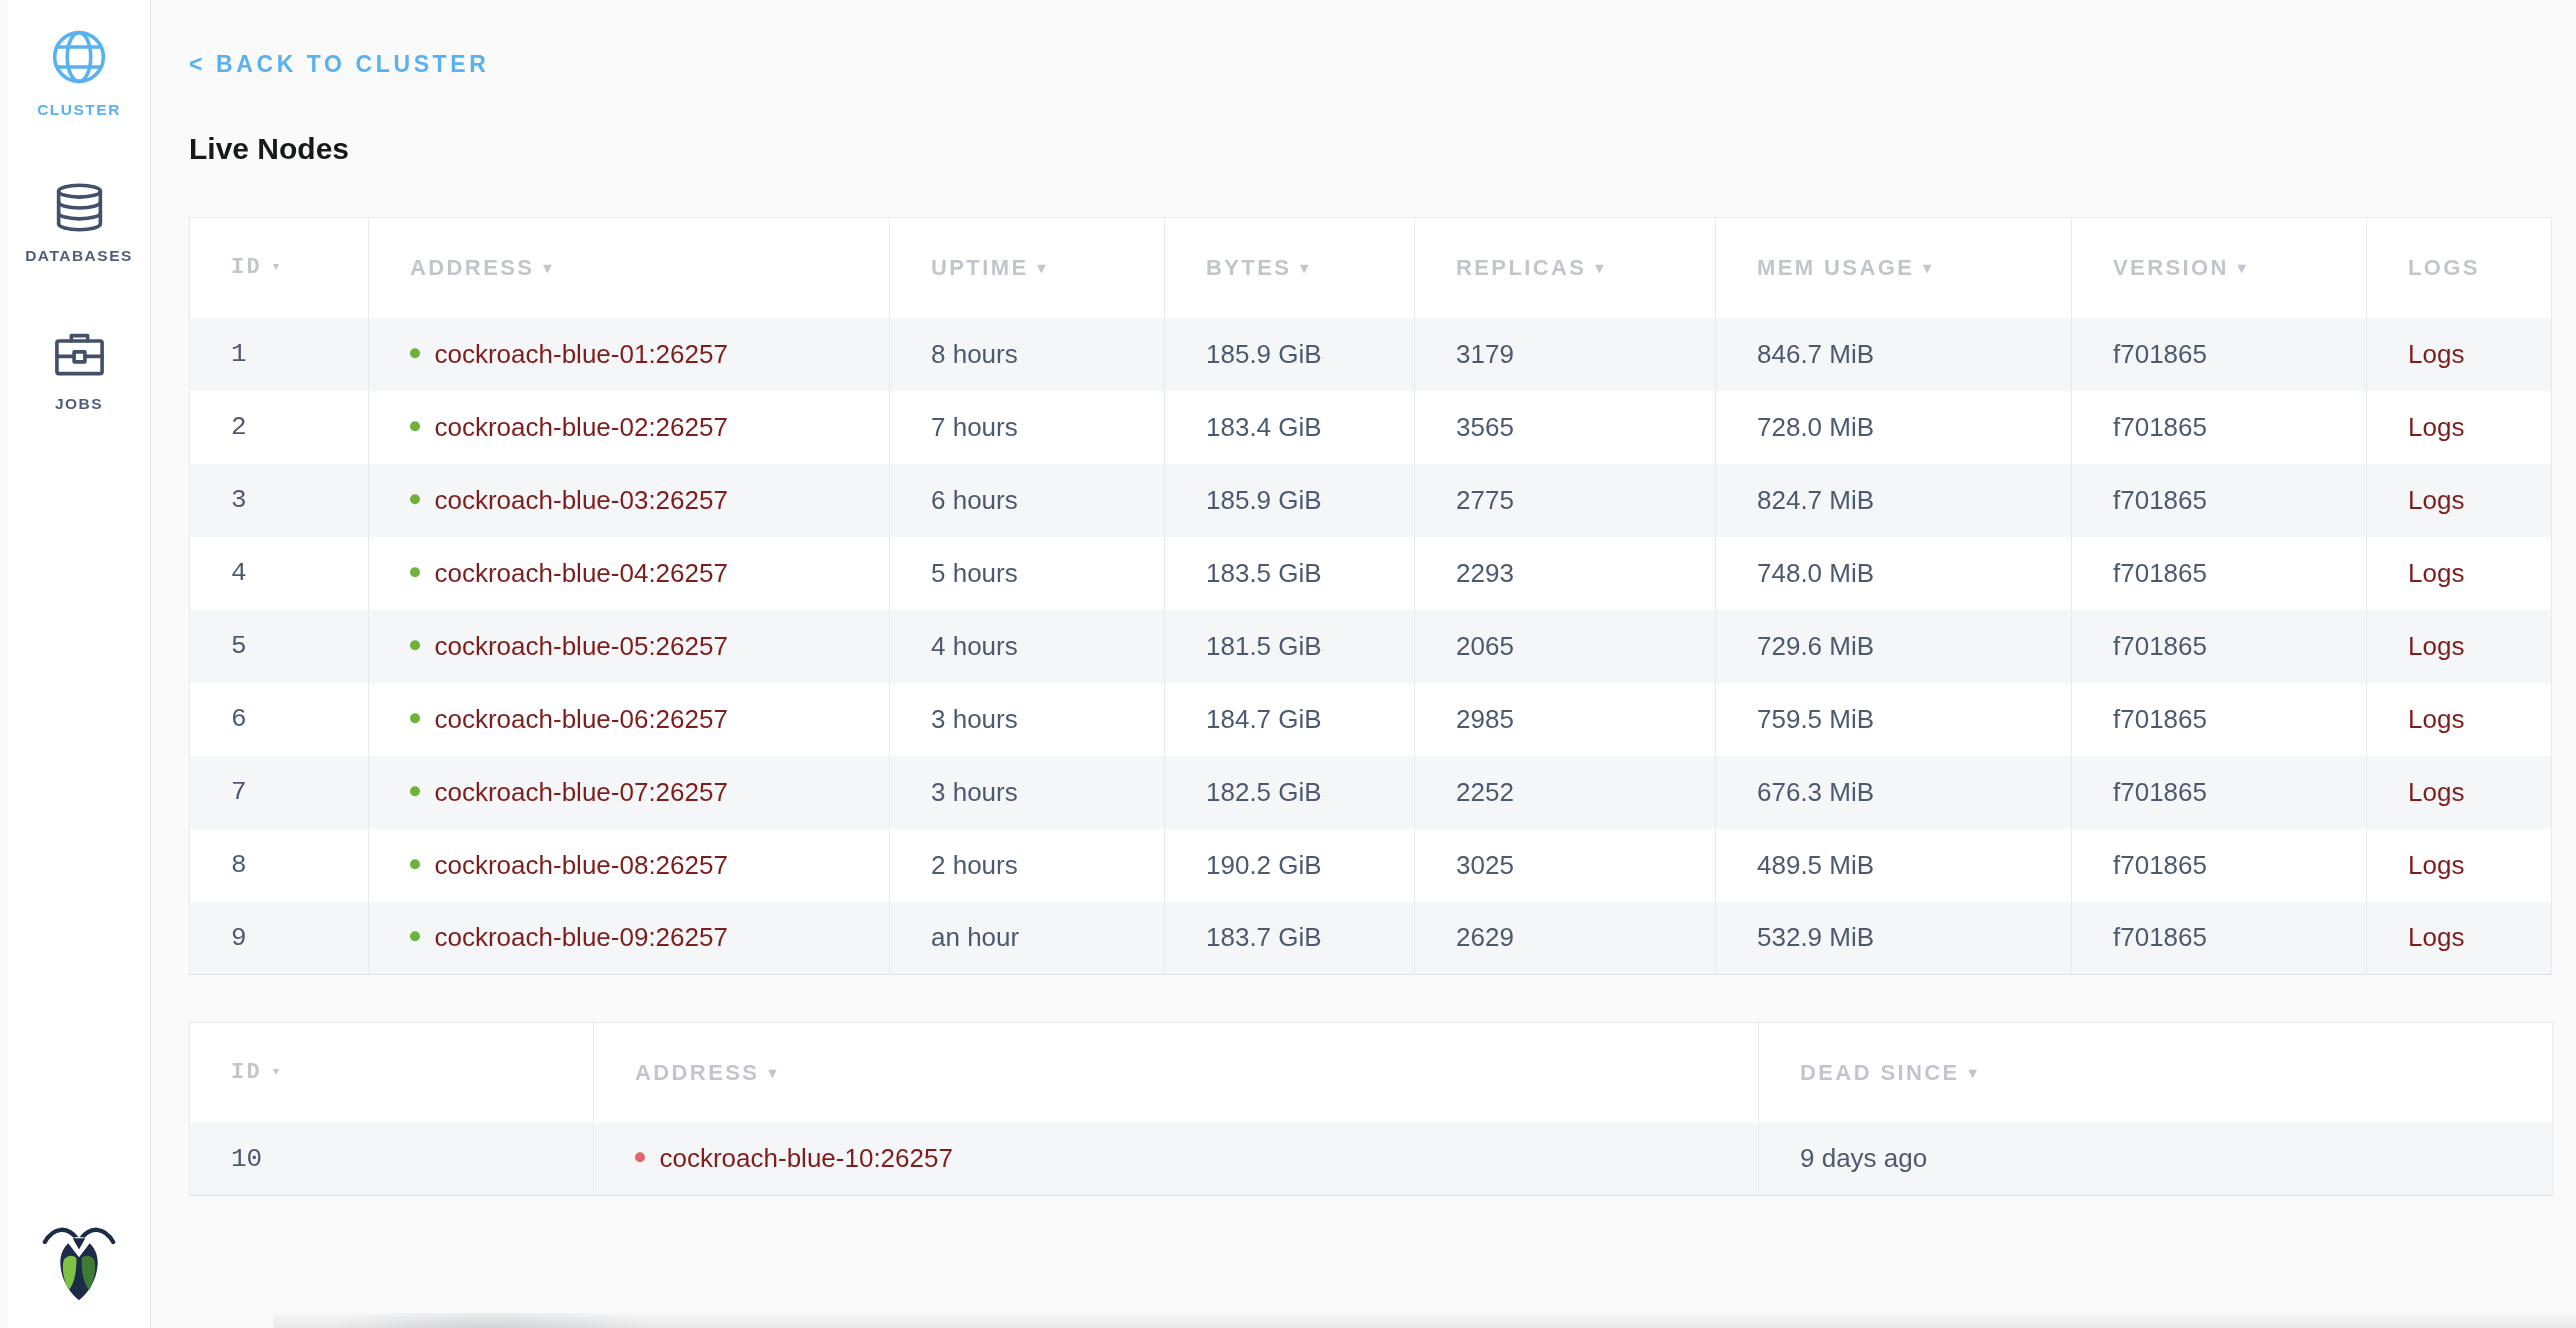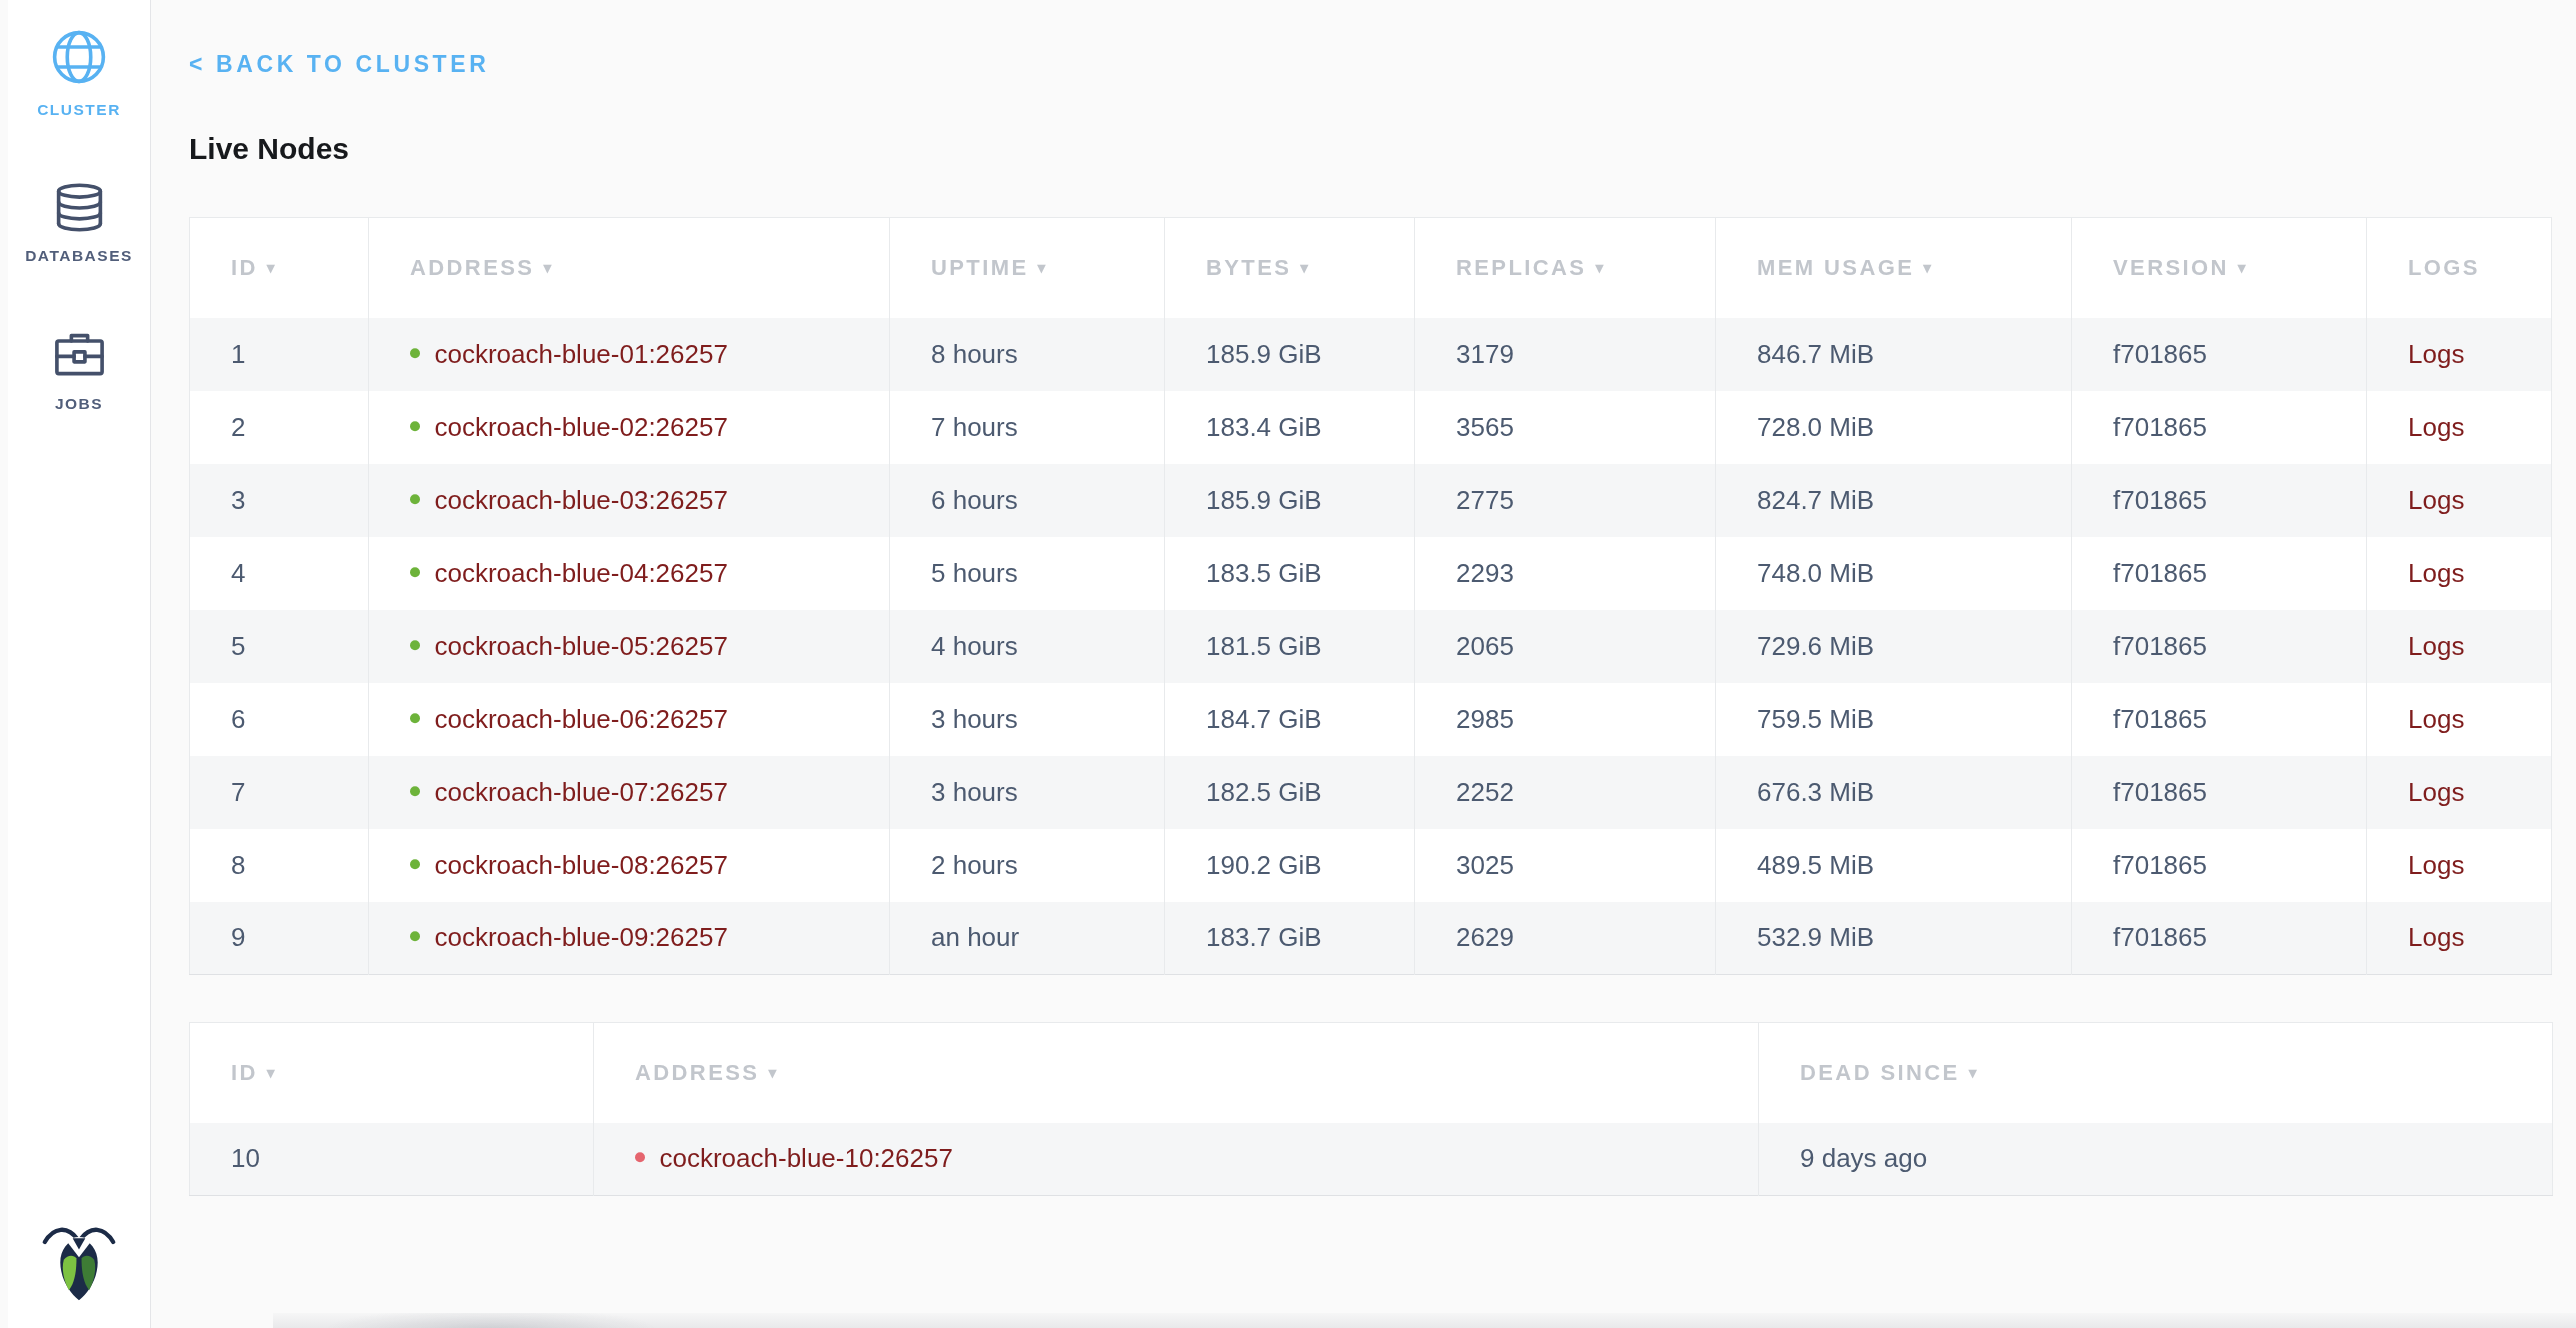--- a/index.html
+++ b/index.html
@@ -68,21 +68,21 @@
     border: 0.9px solid #e8eaec;
     border-bottom: 0.9px solid #dfe1e4;
   }
   table.nodes-table.dead { margin-top: 47px; }
   .nodes-table th, .nodes-table td {
     border-left: 0.9px solid #e8eaec;
     padding: 0 9px 0 41px;
     text-align: left; vertical-align: middle;
     overflow: hidden; white-space: nowrap;
   }
-  .nodes-table th:first-child, .nodes-table td:first-child { border-left: none; }
+  .nodes-table th:first-child, .nodes-table td:first-child { border-left: none; font-family: Liberation Mono, monospace; }
   .nodes-table thead tr { height: 100px; background: #ffffff; }
   .nodes-table tbody tr { height: 73px; }
   .nodes-table tbody tr.odd  { background: #f5f6f7; }
   .nodes-table tbody tr.even { background: #ffffff; }
   .nodes-table th {
     color: #c2c6cc;
     font-size: 22px; font-weight: 700; letter-spacing: 2.4px;
   }
   .sort-arrow {
     display: inline-block;

